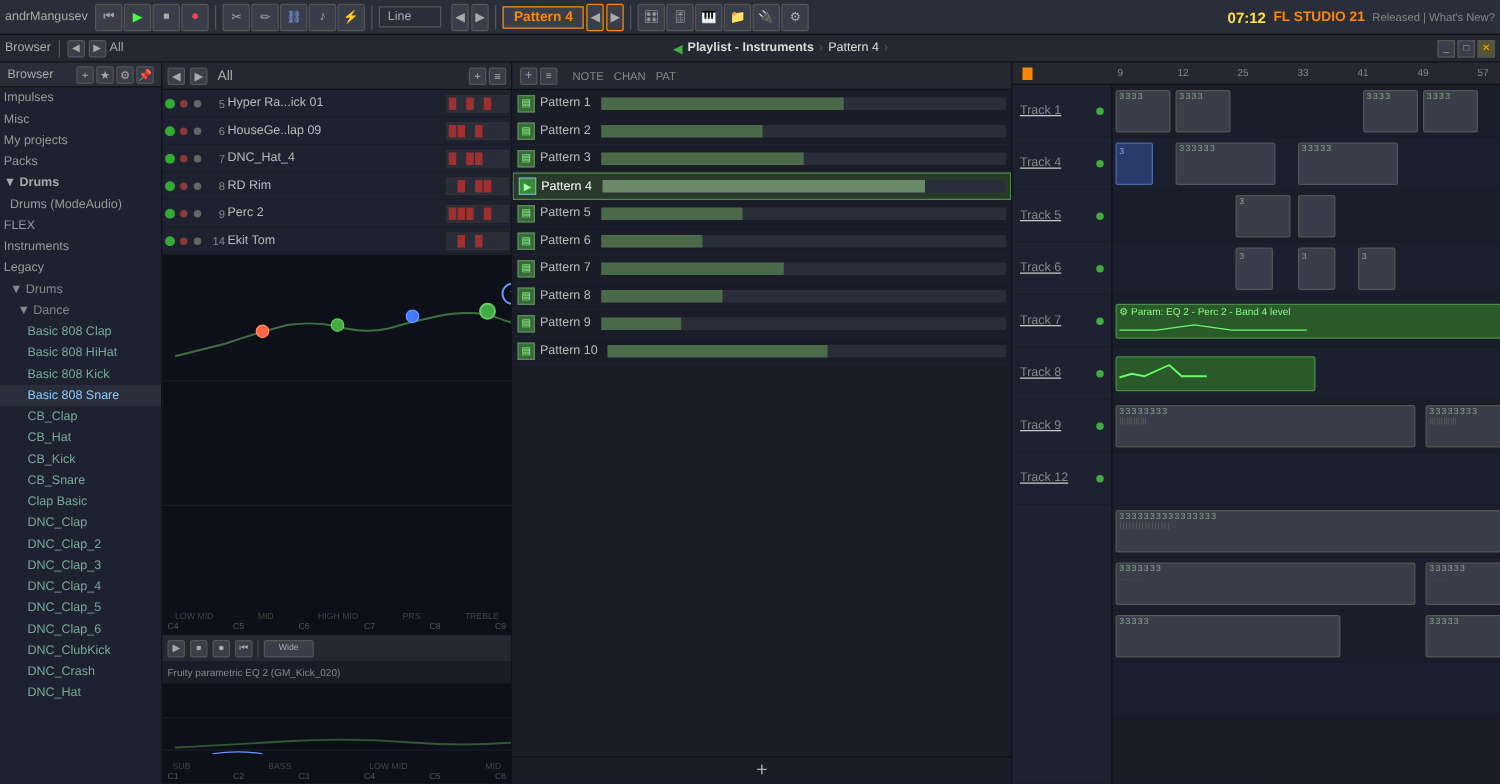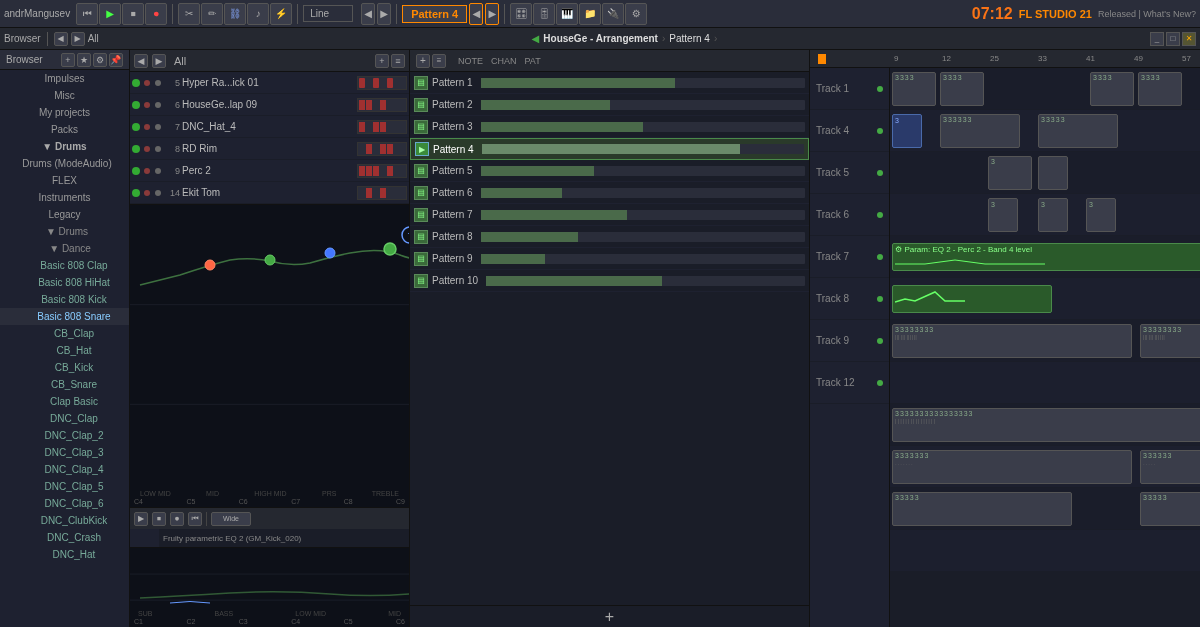--- a/index.html
+++ b/index.html
@@ -98,21 +98,20 @@
       gap: 4px;
     }
     .sidebar-item {
       padding: 3px 3px;
       font-size: 10px;
       color: #999;
       cursor: pointer;
       white-space: nowrap;
       overflow: hidden;
       text-overflow: ellipsis;
-      text-align: center;
     }
     .sidebar-item.folder {
       color: #aaa;
       font-weight: bold;
     }
     .sidebar-item.sub {
       padding-left: 14px;
       color: #888;
     }
     .sidebar-item.sub2 {
@@ -260,20 +259,21 @@
     .arrange-content {
       flex: 1;
       display: flex;
       overflow: hidden;
     }
     .track-labels {
       width: 80px;
       background: #1e2130;
       border-right: 1px solid #111;
       overflow: hidden;
+      text-decoration: underline;
     }
     .track-label {
       height: 42px;
       display: flex;
       align-items: center;
       padding: 0 6px;
       border-bottom: 1px solid #1a1d28;
       font-size: 10px;
       color: #888;
       justify-content: space-between;
@@ -381,36 +381,36 @@
   <div class="toolbar-sep"></div>
   <div class="toolbar-group">
     <div class="toolbar-btn">🎛</div>
     <div class="toolbar-btn">🎚</div>
     <div class="toolbar-btn">🎹</div>
     <div class="toolbar-btn">📁</div>
     <div class="toolbar-btn">🔌</div>
     <div class="toolbar-btn">⚙</div>
   </div>
   <div style="margin-left:auto; display:flex; align-items:center; gap:6px;">
-    <span style="color:#f97316;font-size:16px;font-weight:bold;">07:12</span>
+    <span style="color:#fde047;font-size:12px;font-weight:bold;">07:12</span>
     <span style="color:#ff8800;font-size:11px;font-weight:bold;">FL STUDIO 21</span>
     <span style="color:#888;font-size:9px;">Released | What's New?</span>
   </div>
 </div>
 
 <div class="second-toolbar">
   <span style="color:#aaa;">Browser</span>
   <div class="toolbar-sep" style="height:14px;"></div>
   <div class="toolbar-btn" style="width:14px;height:14px;font-size:8px;">◀</div>
   <div class="toolbar-btn" style="width:14px;height:14px;font-size:8px;">▶</div>
   <span style="color:#aaa;">All</span>
   <div style="flex:1;"></div>
   <div style="display:flex;align-items:center;gap:4px;">
     <span style="color:#4a4;">◀</span>
-    <span style="color:#ddd;font-weight:bold;">HouseGe - Arrangement</span>
+    <span style="color:#ddd;font-weight:bold;">Playlist - Instruments</span>
     <span style="color:#555;">›</span>
     <span style="color:#ddd;">Pattern 4</span>
     <span style="color:#555;">›</span>
   </div>
   <div style="flex:1;"></div>
   <div class="window-controls">
     <div class="win-btn">_</div>
     <div class="win-btn">□</div>
     <div class="win-btn" style="background:#553;color:#fa0;">✕</div>
   </div>
@@ -604,21 +604,21 @@
     </div>
 
     <div style="height:22px;background:#252830;border-top:1px solid #111;display:flex;align-items:center;padding:0 4px;gap:4px;font-size:9px;">
       <div class="toolbar-btn" style="width:14px;height:14px;font-size:8px;">▶</div>
       <div class="toolbar-btn" style="width:14px;height:14px;font-size:8px;">⏹</div>
       <div class="toolbar-btn" style="width:14px;height:14px;font-size:8px;">⏺</div>
       <div class="toolbar-btn" style="width:14px;height:14px;font-size:8px;">⏮</div>
       <div style="width:1px;height:14px;background:#444;"></div>
       <div class="toolbar-btn" style="width:40px;height:14px;font-size:7px;">Wide</div>
     </div>
-    <div style="height:18px;background:#1a1d28;display:flex;align-items:center;padding:0 4px;font-size:8px;color:#888;margin-left:29px;">
+    <div style="height:18px;background:#1a1d28;display:flex;align-items:center;padding:0 4px;font-size:8px;color:#888;">
       <span style="font-size:8px;color:#888;">Fruity parametric EQ 2 (GM_Kick_020)</span>
     </div>
 
     <div style="flex:0 0 80px;background:#0d1018;position:relative;overflow:hidden;border-top:1px solid #111;">
       <svg width="100%" height="100%" style="position:absolute;top:0;left:0;">
         <line x1="0" y1="33%" x2="100%" y2="33%" stroke="#1a1d28" stroke-width="1"></line>
         <line x1="0" y1="66%" x2="100%" y2="66%" stroke="#1a1d28" stroke-width="1"></line>
         <path d="M 10,50 Q 50,48 100,45 Q 150,42 200,46 Q 250,50 300,44 Q 350,38 400,44" fill="none" stroke="#4a8a4a" stroke-width="1.5" opacity="0.6"></path>
         <path d="M 40,55 Q 60,52 80,55" fill="none" stroke="#6699ff" stroke-width="1"></path>
       </svg>

